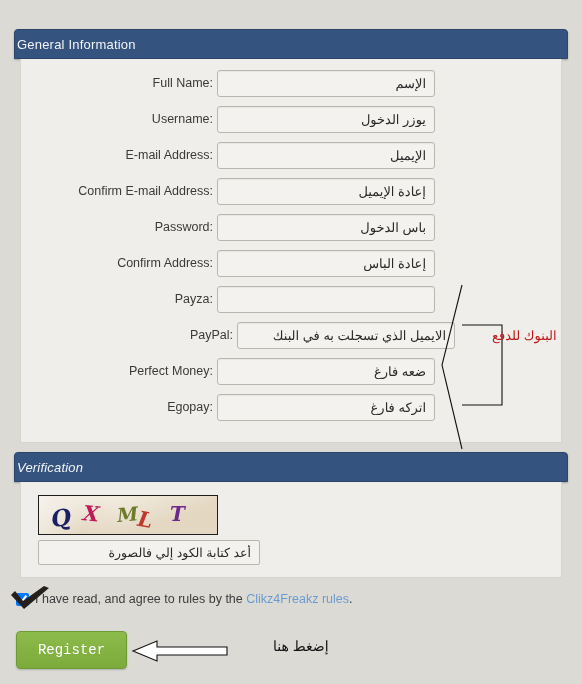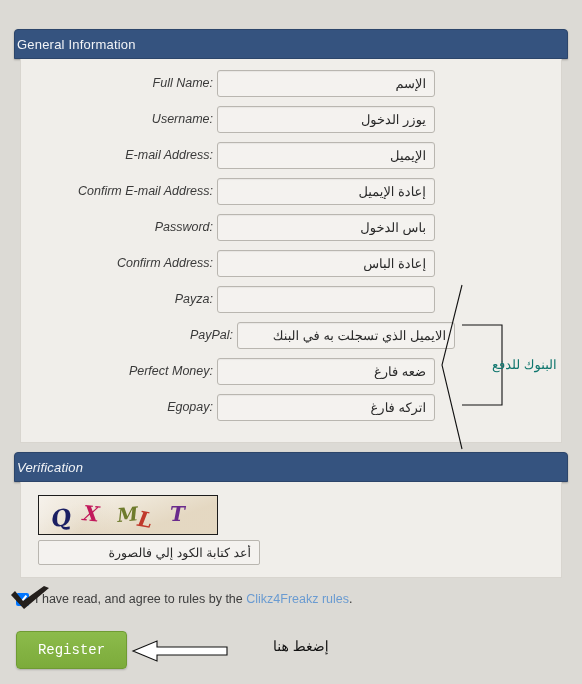--- a/index.html
+++ b/index.html
@@ -59,21 +59,20 @@
   }
   .field-label {
     position: absolute;
     left: 0;
     width: 192px;
     text-align: right;
     font-size: 12.5px;
     color: #3a3a3a;
     line-height: 27px;
     white-space: nowrap;
-    font-style: italic;
   }
   .field-input {
     position: absolute;
     left: 196px;
     width: 218px;
     height: 27px;
     box-sizing: border-box;
     background: #f4f2ef;
     border: 1px solid #b9b6b0;
     border-radius: 3px;
@@ -92,23 +91,23 @@
     position: absolute;
     left: 440px;
     top: 283px;
     width: 142px;
     height: 168px;
     pointer-events: none;
   }
   #brace-note {
     position: absolute;
     left: 492px;
-    top: 357px;
+    top: 328px;
     font-size: 13px;
-    color: #0f766e;
+    color: #b91c1c;
     direction: rtl;
     white-space: nowrap;
   }
 
   
   #verification-header { top: 452px; font-style: italic; }
   #verification-panel  { top: 482px; height: 96px; }
 
   #captcha-image {
     position: absolute;

